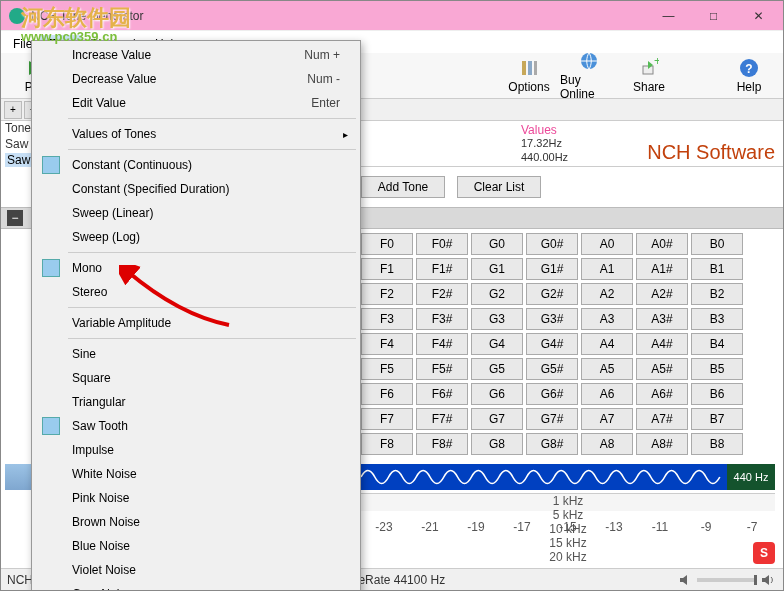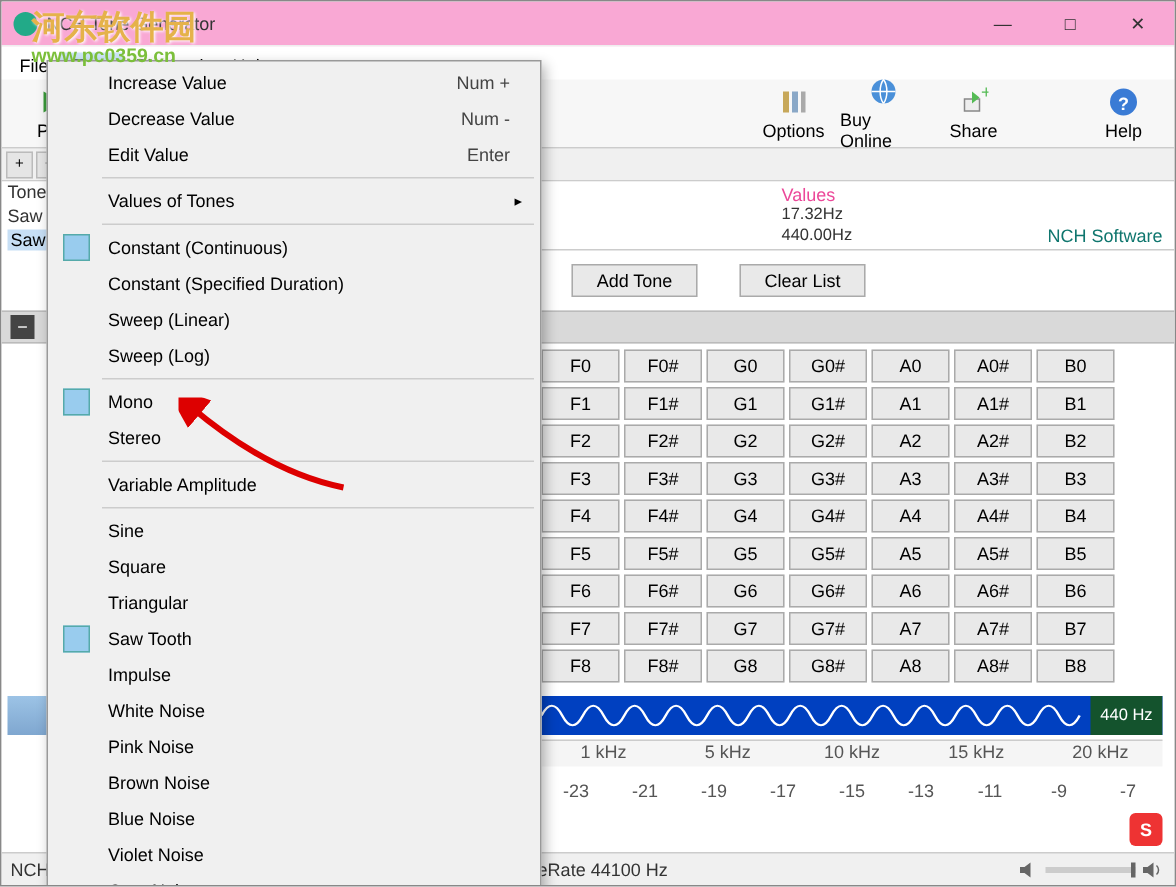--- a/index.html
+++ b/index.html
@@ -26,31 +26,31 @@
 .drop-menu { position: absolute; top: 39px; left: 30px; width: 330px; background: #f0f0f0; border: 1px solid #999; box-shadow: 2px 3px 8px rgba(0,0,0,.3); z-index: 50; padding: 2px; }
 .drop-menu .mi { height: 24px; display: flex; align-items: center; padding: 0 18px 0 38px; position: relative; }
 .drop-menu .sep { height: 1px; background: #ccc; margin: 3px 2px 3px 34px; }
 .drop-menu .mi .chk { position: absolute; left: 8px; width: 18px; height: 18px; border: 1px solid #5aa; background: #9ce; }
 .drop-menu .mi .shortcut { position: absolute; right: 18px; color: #444; }
 .drop-menu .mi .arrow { position: absolute; right: 10px; font-size: 10px; }
 
 .values-hdr { position: absolute; top: 0; left: 360px; right: 0; height: 46px; border-bottom: 1px solid #ccc; }
 .values-hdr .lbl { position:absolute; top:2px; left:160px; color:#ec4899; }
 .values-hdr .v { position:absolute; left:160px; color:#333; font-size:11px; }
-.values-hdr .brand { position:absolute; right:8px; bottom:2px; color:#0f766e; font-size:12px; }
-.btnrow { position: absolute; top: 55px; left: 360px; display: flex; gap: 28px; padding-left: 20px; }
+.values-hdr .brand { position:absolute; right:8px; bottom:2px; color:#c2410c; font-size:20px; }
+.btnrow { position: absolute; top: 55px; left: 360px; display: flex; gap: 12px; }
 .btnrow button { width: 84px; height: 22px; background: #e9e9e9; border: 1px solid #aaa; }
 .hdr-row { position:absolute; top:86px; left:0; right:0; height:22px; background:#d9d9d9; border-top:1px solid #bbb; border-bottom:1px solid #bbb; }
 .hdr-row .hbox { position:absolute; left:6px; top:2px; width:16px; height:16px; background:#444; color:#fff; display:flex; align-items:center; justify-content:center; font-size:12px; }
 .note-grid { position: absolute; top: 112px; left: 360px; right: 8px; }
 .note-grid .gr { display: flex; margin-bottom: 3px; }
 .note-grid .gc { width: 52px; height: 22px; background: #e9e9e9; border: 1px solid #aaa; margin-right: 3px; display: flex; align-items: center; justify-content: center; }
 .wave { position: absolute; top: 343px; left: 360px; right: 8px; height: 26px; background: #0040c0; overflow: hidden; }
 .wave .hzbox { position:absolute; right:0; top:0; bottom:0; width:48px; background:#14532d; color:#fff; display:flex; align-items:center; justify-content:center; font-size:11px; }
-.scale { position: absolute; top: 372px; left: 360px; right: 8px; height: 18px; background: #f5f5f5; border-top:1px solid #ccc; color:#555; font-size:10px; display:flex; }
+.scale { position: absolute; top: 372px; left: 360px; right: 8px; height: 18px; background: #f5f5f5; border-top:1px solid #ccc; color:#555; font-size:10px; display:flex;flex-direction:column; }
 .scale span { flex:1; text-align:center; }
 .scale2 { position: absolute; top: 399px; left: 360px; right: 8px; height: 18px; color:#555; font-size:10px; display:flex; }
 .scale2 span { flex:1; text-align:center; }
 .left-wave { position: absolute; top: 343px; left: 4px; width: 352px; height: 26px; background: linear-gradient(#5a9bd5,#2a6cb0); opacity:.6; }
 .overlay-brand { position:absolute; top:2px; left:8px; z-index:200; pointer-events:none;margin-left:12px; }
 .overlay-brand .c1 { color:#e5b24a; font-size:22px; font-weight:bold; text-shadow:1px 1px 2px #fff; }
 .overlay-brand .c2 { color:#7bbf3a; font-size:13px; font-weight:bold; display:block; margin-top:-4px; }
 .arrow-annot { position:absolute; top:264px; left:118px; z-index:60; pointer-events:none; }
 .red-s { position:absolute; bottom:26px; right:8px; width:22px; height:22px; background:#e33; border-radius:4px; color:#fff; display:flex; align-items:center; justify-content:center; font-weight:bold; z-index:80; }
 </style>

